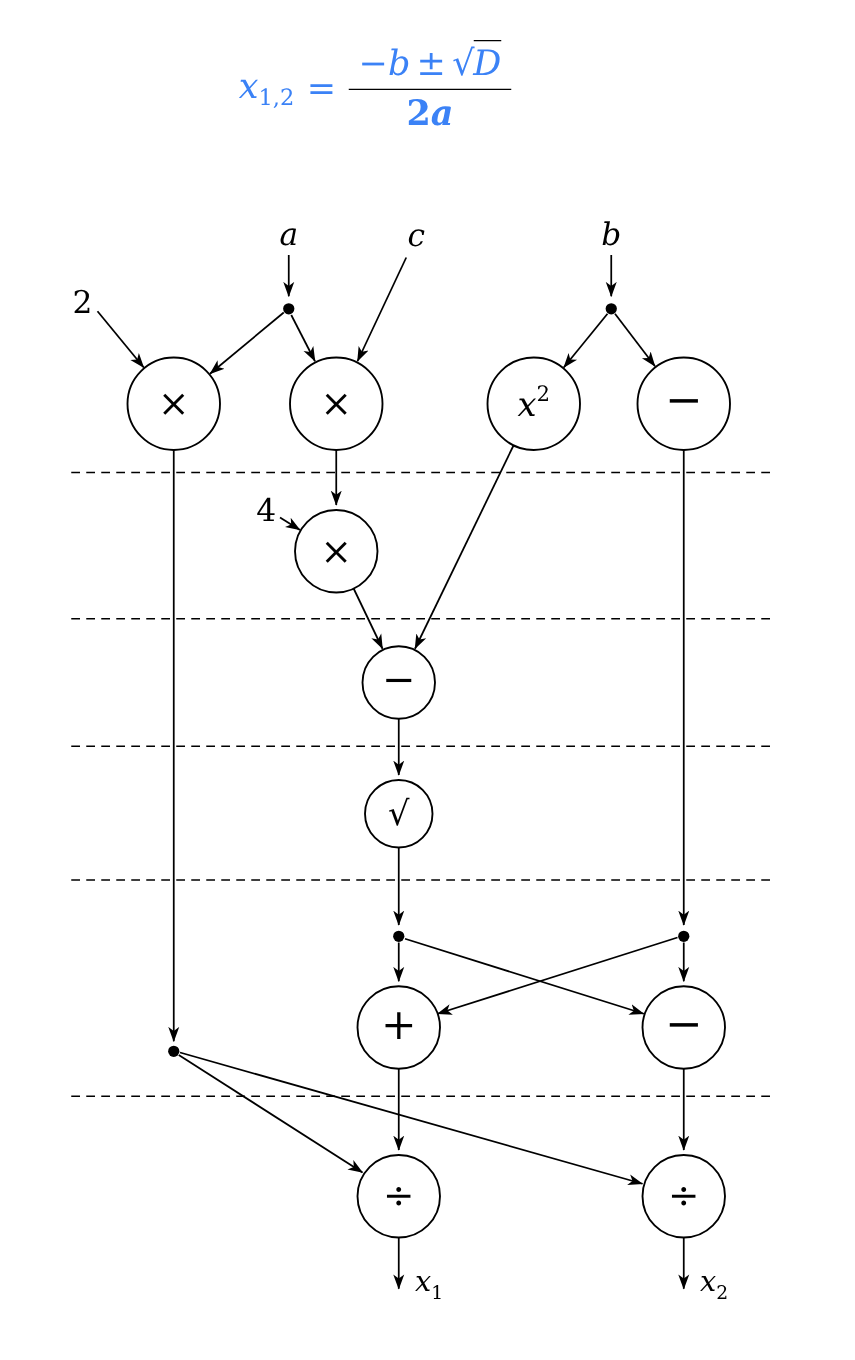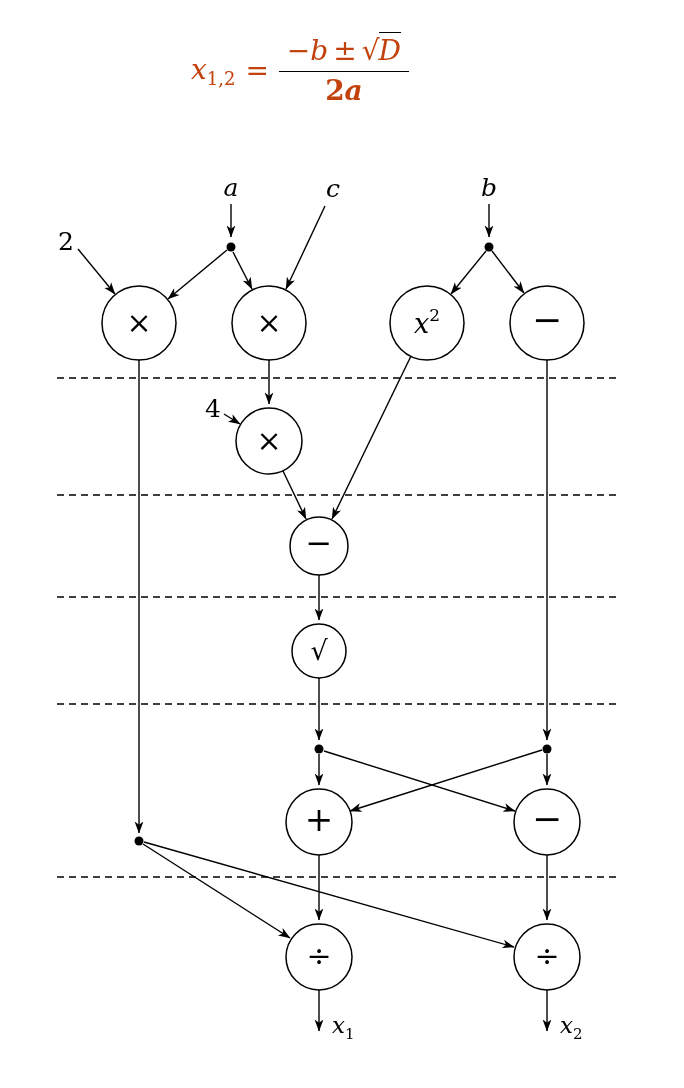--- a/index.html
+++ b/index.html
@@ -2,21 +2,21 @@
 <html><head>
 <meta charset="utf-8">
 <style>
   html, body { margin: 0; padding: 0; background: #ffffff; }
   .page {
     position: relative;
     width: 684px;
     height: 1088px;
     background: #ffffff;
     font-family: "DejaVu Serif", serif;
-    color: #c2410c;
+    color: #3b82f6;
     overflow: hidden;
   }
   
   .formula {
     position: absolute;
     top: 34px;
     left: 0;
     width: 600px;
     display: flex;
     justify-content: center;

